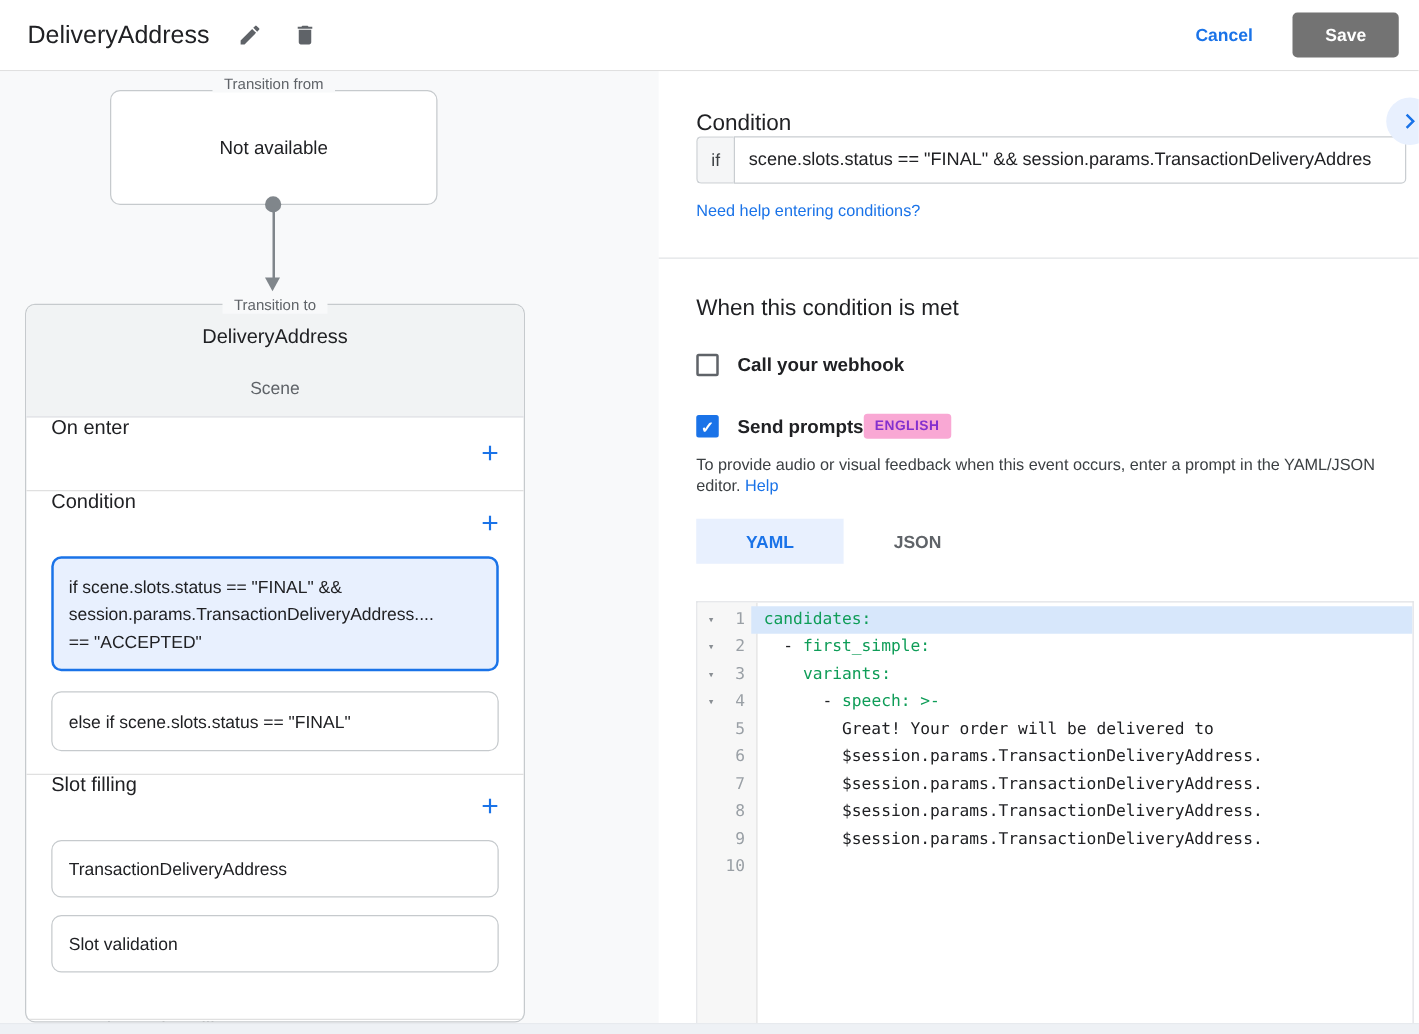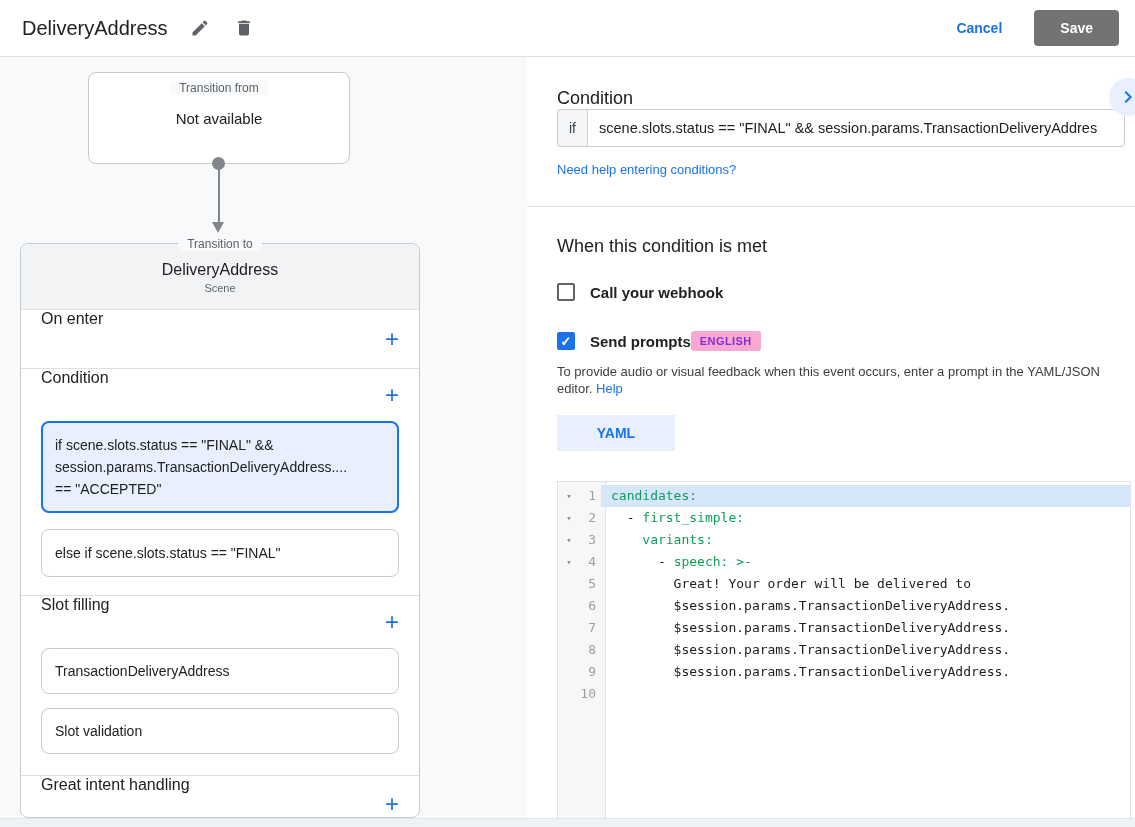--- a/index.html
+++ b/index.html
@@ -21,39 +21,39 @@
 
   
   .main { display:flex; height:770px; }
   .left { width:527px; flex:none; background:#f8f9fa; position:relative; }
   .right { flex:1; background:#fff; position:relative; padding:0 10px 0 30px; }
 
   
   .tf-legend, .scene-legend { position:absolute; text-align:center; font-size:12px;
     color:#5f6368; z-index:2; }
   .tf-legend span, .scene-legend span { background:#f8f9fa; padding:0 9px; }
-  .tf-legend { top:24px; left:88px; width:262px; }
+  .tf-legend { top:3px; left:88px; width:262px; }
   .tf-box { position:absolute; top:15px; left:88px; width:262px; height:92px;
     border:1px solid #c6cacd; border-radius:8px; background:#fff;
     display:flex; align-items:center; justify-content:center; font-size:15px; }
   .conn-dot { position:absolute; left:212px; top:100px; width:13px; height:13px;
     border-radius:50%; background:#80868b; }
   .conn-line { position:absolute; left:217.5px; top:108px; width:2px; height:58px;
     background:#80868b; }
   .conn-arrow { position:absolute; left:212px; top:165px; width:0; height:0;
     border-left:6.5px solid transparent; border-right:6.5px solid transparent;
     border-top:11px solid #80868b; }
 
   .scene-legend { top:180px; left:20px; width:400px; }
   .scene-card { position:absolute; top:186px; left:20px; width:400px; height:575px;
     border:1px solid #c6cacd; border-radius:8px; background:#fff; overflow:hidden; }
   .scene-head { background:#f1f3f4; border-bottom:1px solid #dfe1e5;
     text-align:center; padding:17px 0 15px; }
   .scene-name { font-size:16px; color:#202124; }
-  .scene-type { font-size:11px; color:#5f6368; margin-top:3px; }
+  .scene-type { font-size:14px; color:#5f6368; margin-top:23px; }
 
   .sec { border-bottom:1px solid #e0e0e0; }
   .sec-head { height:52px; padding:0 20px; display:flex; 
     justify-content:space-between; }
   .sec-head.tall { height:58px; }
   .sec-label { font-size:16px; color:#202124; }
   .plus { color:#1a73e8; font-size:24px; font-weight:400; line-height:20px;
     background:none; border:none; cursor:pointer; }
   .cond-card { margin:0 20px; border:1px solid #c6cacd; border-radius:8px;
     padding:12px 13px; font-size:14px; line-height:22px; background:#fff;
@@ -168,21 +168,21 @@
           <button class="plus"><span>+</span></button>
         </div>
         <div id="cond-cards">
             <div class="cond-card selected">if scene.slots.status == "FINAL" &amp;&amp;
 session.params.TransactionDeliveryAddress....
 == "ACCEPTED"</div>
             <div class="cond-card">else if scene.slots.status == "FINAL"</div>
           </div>
       </div>
 
-      <div class="sec pad-b" style="padding-bottom:7px;">
+      <div class="sec pad-b" style="padding-bottom:23px;">
         <div class="sec-head">
           <span class="sec-label">Slot filling</span>
           <button class="plus"><span>+</span></button>
         </div>
         <div id="slot-cards">
             <div class="slot-card">TransactionDeliveryAddress</div>
             <div class="slot-card">Slot validation</div>
           </div>
       </div>
 
@@ -228,20 +228,21 @@
           <span>✓</span>
         </div>
       <span class="chk-label">Send prompts</span>
       <span class="badge">ENGLISH</span>
     </div>
 
     <p class="hint"><span>To provide audio or visual feedback when this event occurs, enter a prompt in the YAML/JSON editor.</span> <a href="#" class="link">Help</a></p>
 
     <div class="tabs" id="tabs">
         <button class="tab active">YAML</button>
+        <button class="tab">JSON</button>
       </div>
 
     <div class="editor">
       <div class="gutter-bg"></div>
       <div class="code-lines" id="ed-lines">
           <div class="ed-row">
             <span class="fold">▾</span>
             <span class="num">1</span>
             <span class="codecell hl"><span class="seg-k">candidates:</span></span>
           </div>

